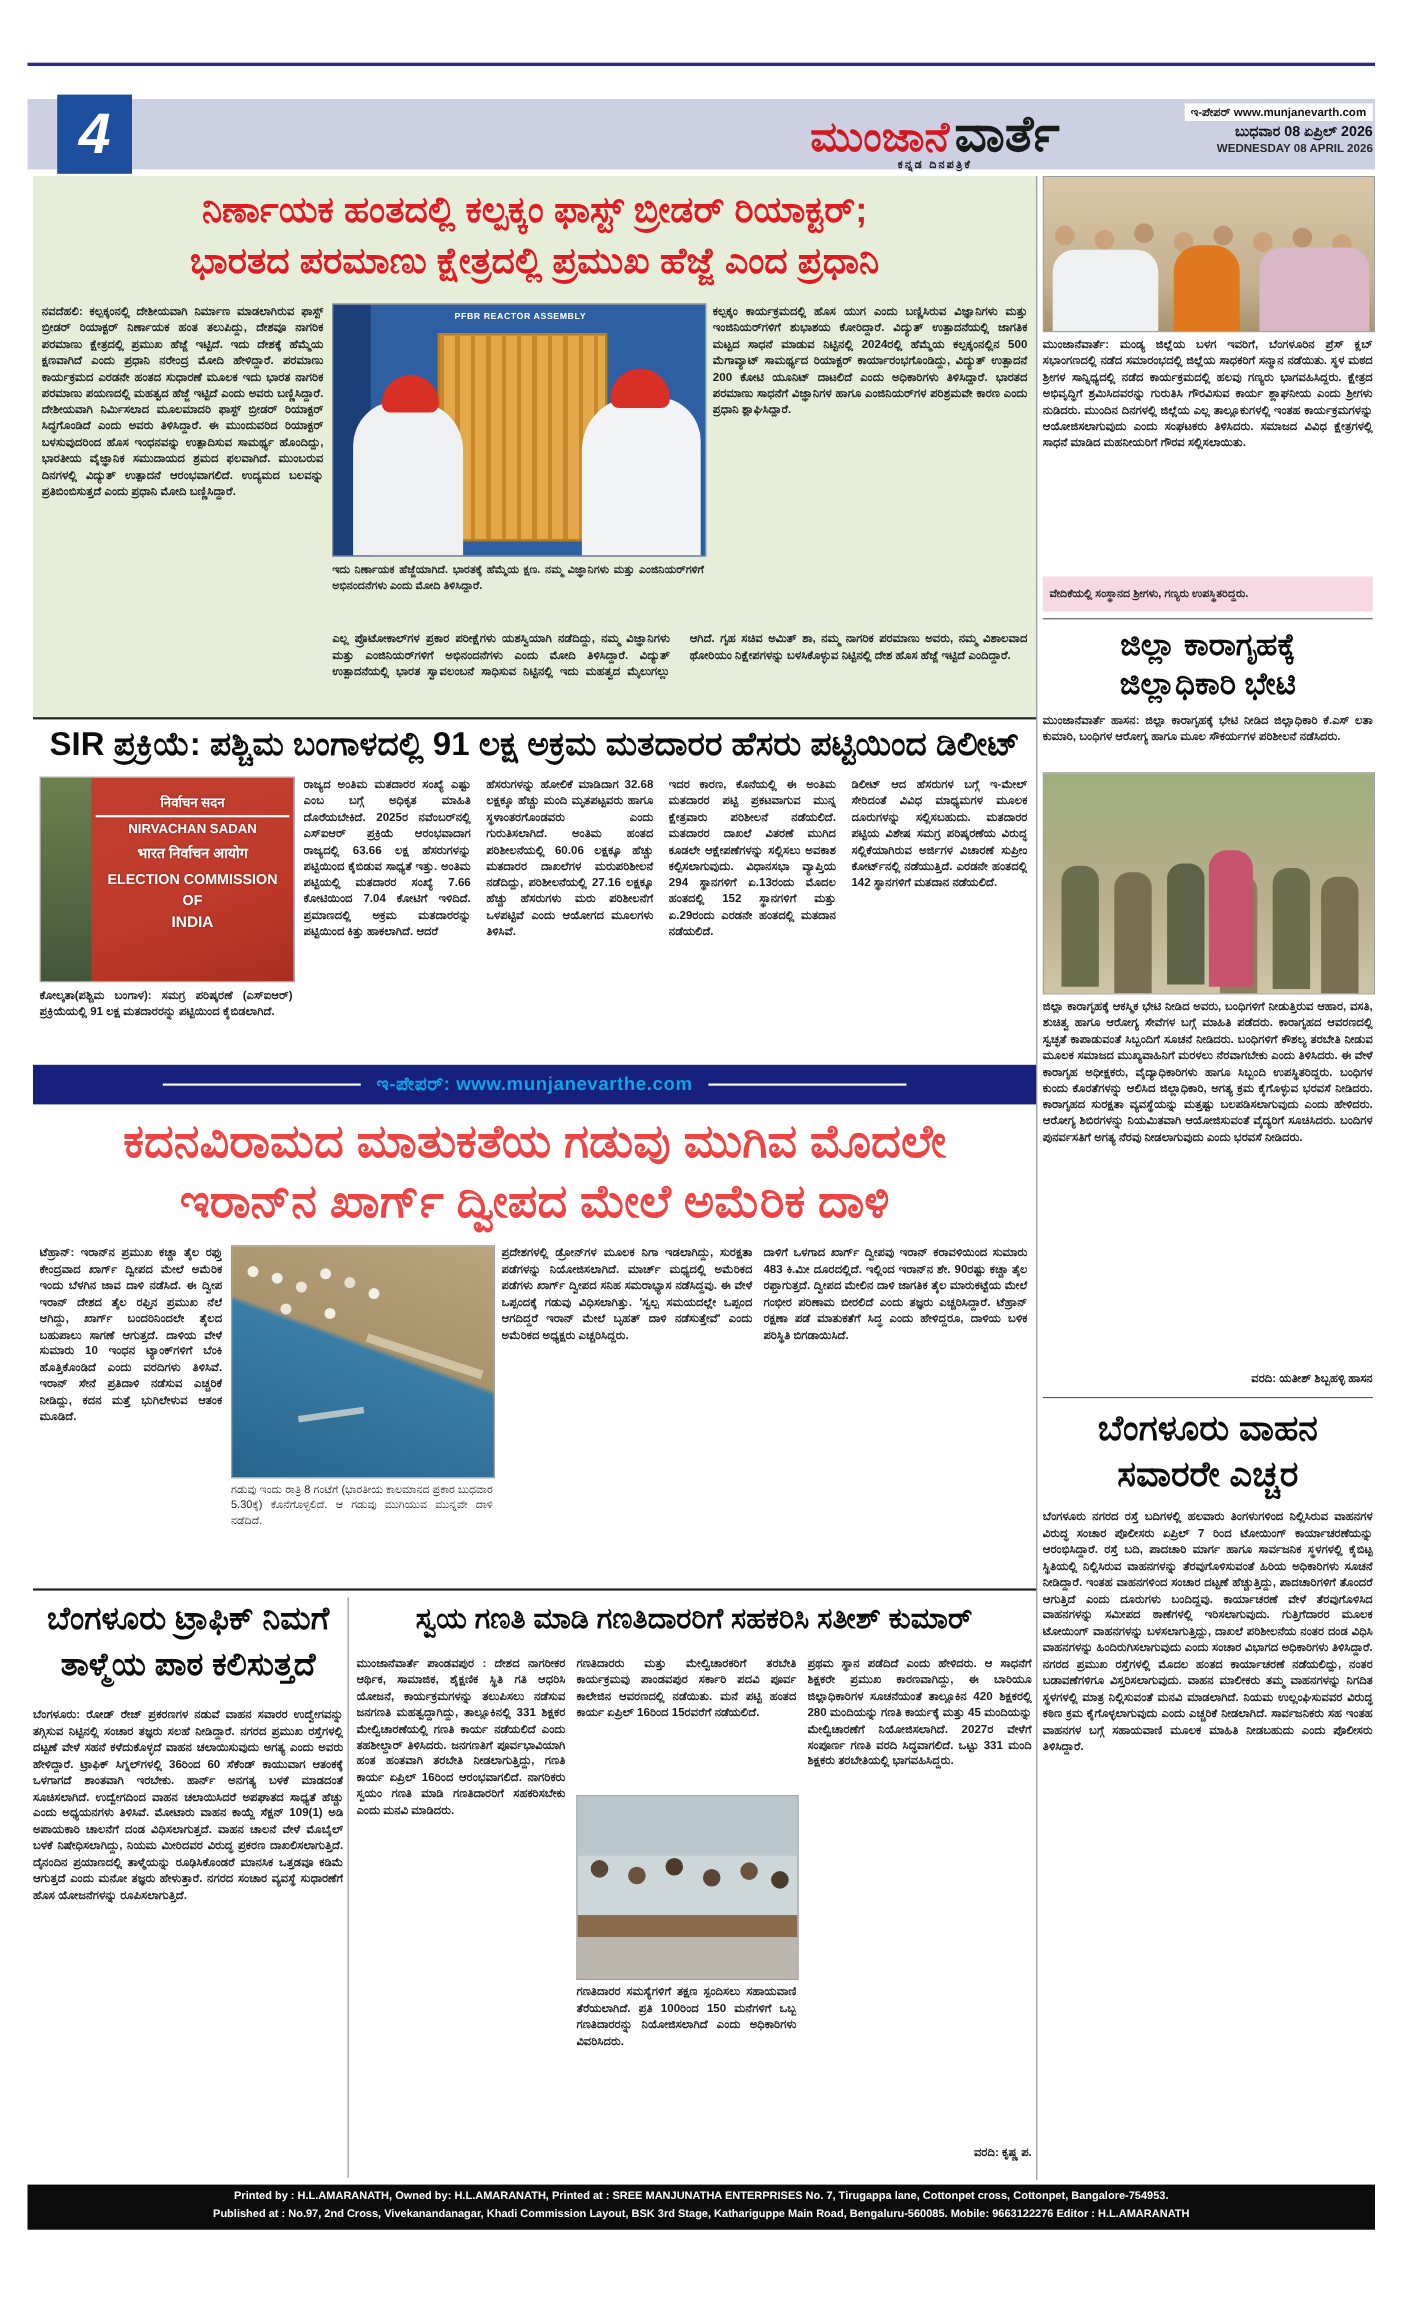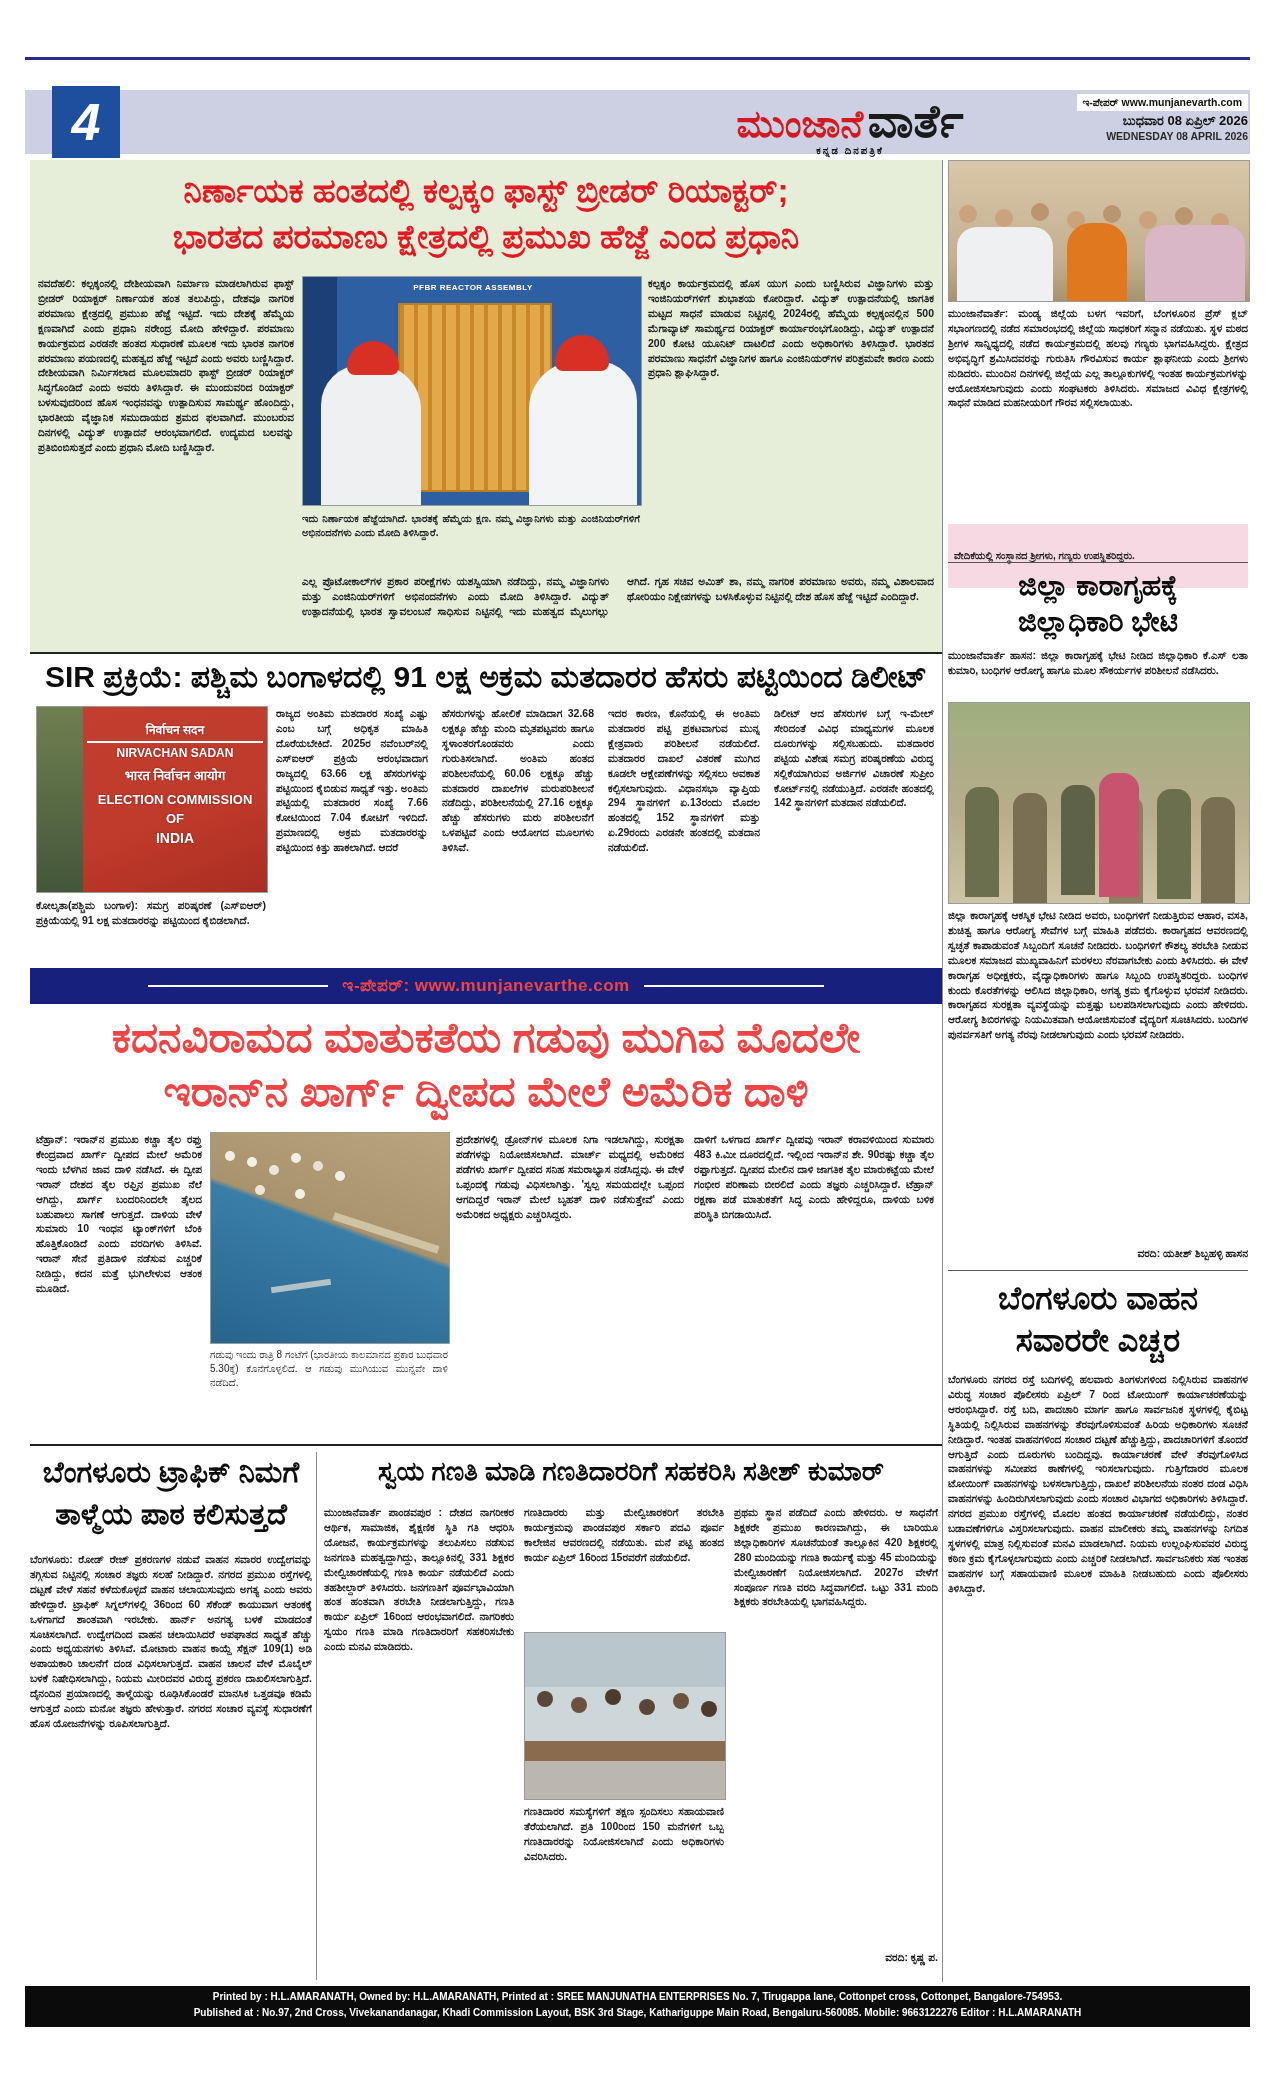--- a/index.html
+++ b/index.html
@@ -10,36 +10,36 @@
   .col{position:absolute;font-size:10.5px;line-height:1.42;text-align:justify;color:#1b1b1b;overflow:hidden;font-weight:bold;}
   .lead-bg{position:absolute;background:#e6edd9;}
   .hl-red{position:absolute;color:#e21b22;font-weight:bold;text-align:center;}
   .hl-blk{position:absolute;color:#0d0d0d;font-weight:bold;text-align:center;}
   .hl-teal{position:absolute;color:#ef4444;font-weight:bold;text-align:center;}
   .caption{position:absolute;font-size:10px;line-height:1.38;font-weight:bold;color:#222;text-align:justify;}
   .byline{font-weight:bold;text-align:right;font-size:10.5px;color:#111;}
   .photo{position:absolute;overflow:hidden;border:1px solid #9a9a9a;}
   .banner{position:absolute;background:#17207c;display:flex;align-items:center;justify-content:center;gap:14px;}
   .banner .line{height:2px;background:#ffffff;width:180px;}
-  .banner .txt{color:#ef4444;font-weight:bold;font-size:17px;letter-spacing:.5px;}
+  .banner .txt{color:#0ea5e9;font-weight:bold;font-size:17px;letter-spacing:.5px;}
   .masthead-band{position:absolute;background:#cdd0e2;}
   .pagenum{position:absolute;background:#1d4f9e;color:#fff;display:flex;align-items:center;justify-content:center;
            font-weight:bold;font-style:italic;font-size:52px;}
   .nameplate{position:absolute;text-align:center;}
   .nameplate .t1{color:#d11920;font-weight:bold;font-size:38px;}
   .nameplate .t2{color:#1a1a1a;font-weight:bold;font-size:46px;}
   .nameplate .sub{font-size:10px;letter-spacing:2px;color:#111;font-weight:bold;margin-top:-4px;}
   .mh-right{position:absolute;text-align:right;}
   .mh-epaper{background:#ffffff;font-weight:bold;font-size:10.5px;padding:2px 6px;display:inline-block;color:#101010;}
   .mh-date-kn{font-weight:bold;font-size:13px;color:#101010;margin-top:2px;}
   .mh-date-en{font-weight:bold;font-size:10.5px;color:#2a2a2a;margin-top:1px;}
   .footer{position:absolute;background:#0b0b0b;color:#ffffff;text-align:center;
           font-size:10px;font-weight:bold;line-height:1.55;padding-top:3px;}
   .highlight{position:absolute;background:#f6d9e2;font-size:10px;font-weight:bold;color:#222;
-             display:flex;align-items:center;padding:16px 6px;text-align:left;}
+             display:flex;align-items:center;padding:0 6px;text-align:left;}
   .ec-line{color:#ffffff;font-weight:bold;text-align:center;text-shadow:0 0 2px #7c1d14;}
   .strip2{column-count:2;column-gap:18px;}
 </style>
 </head>
 <body>
 
 <div class="page">
 
   <div class="rule" style="left:25px;top:57px;width:1225px;height:3px;background:#2b2b8f;"></div>
 

